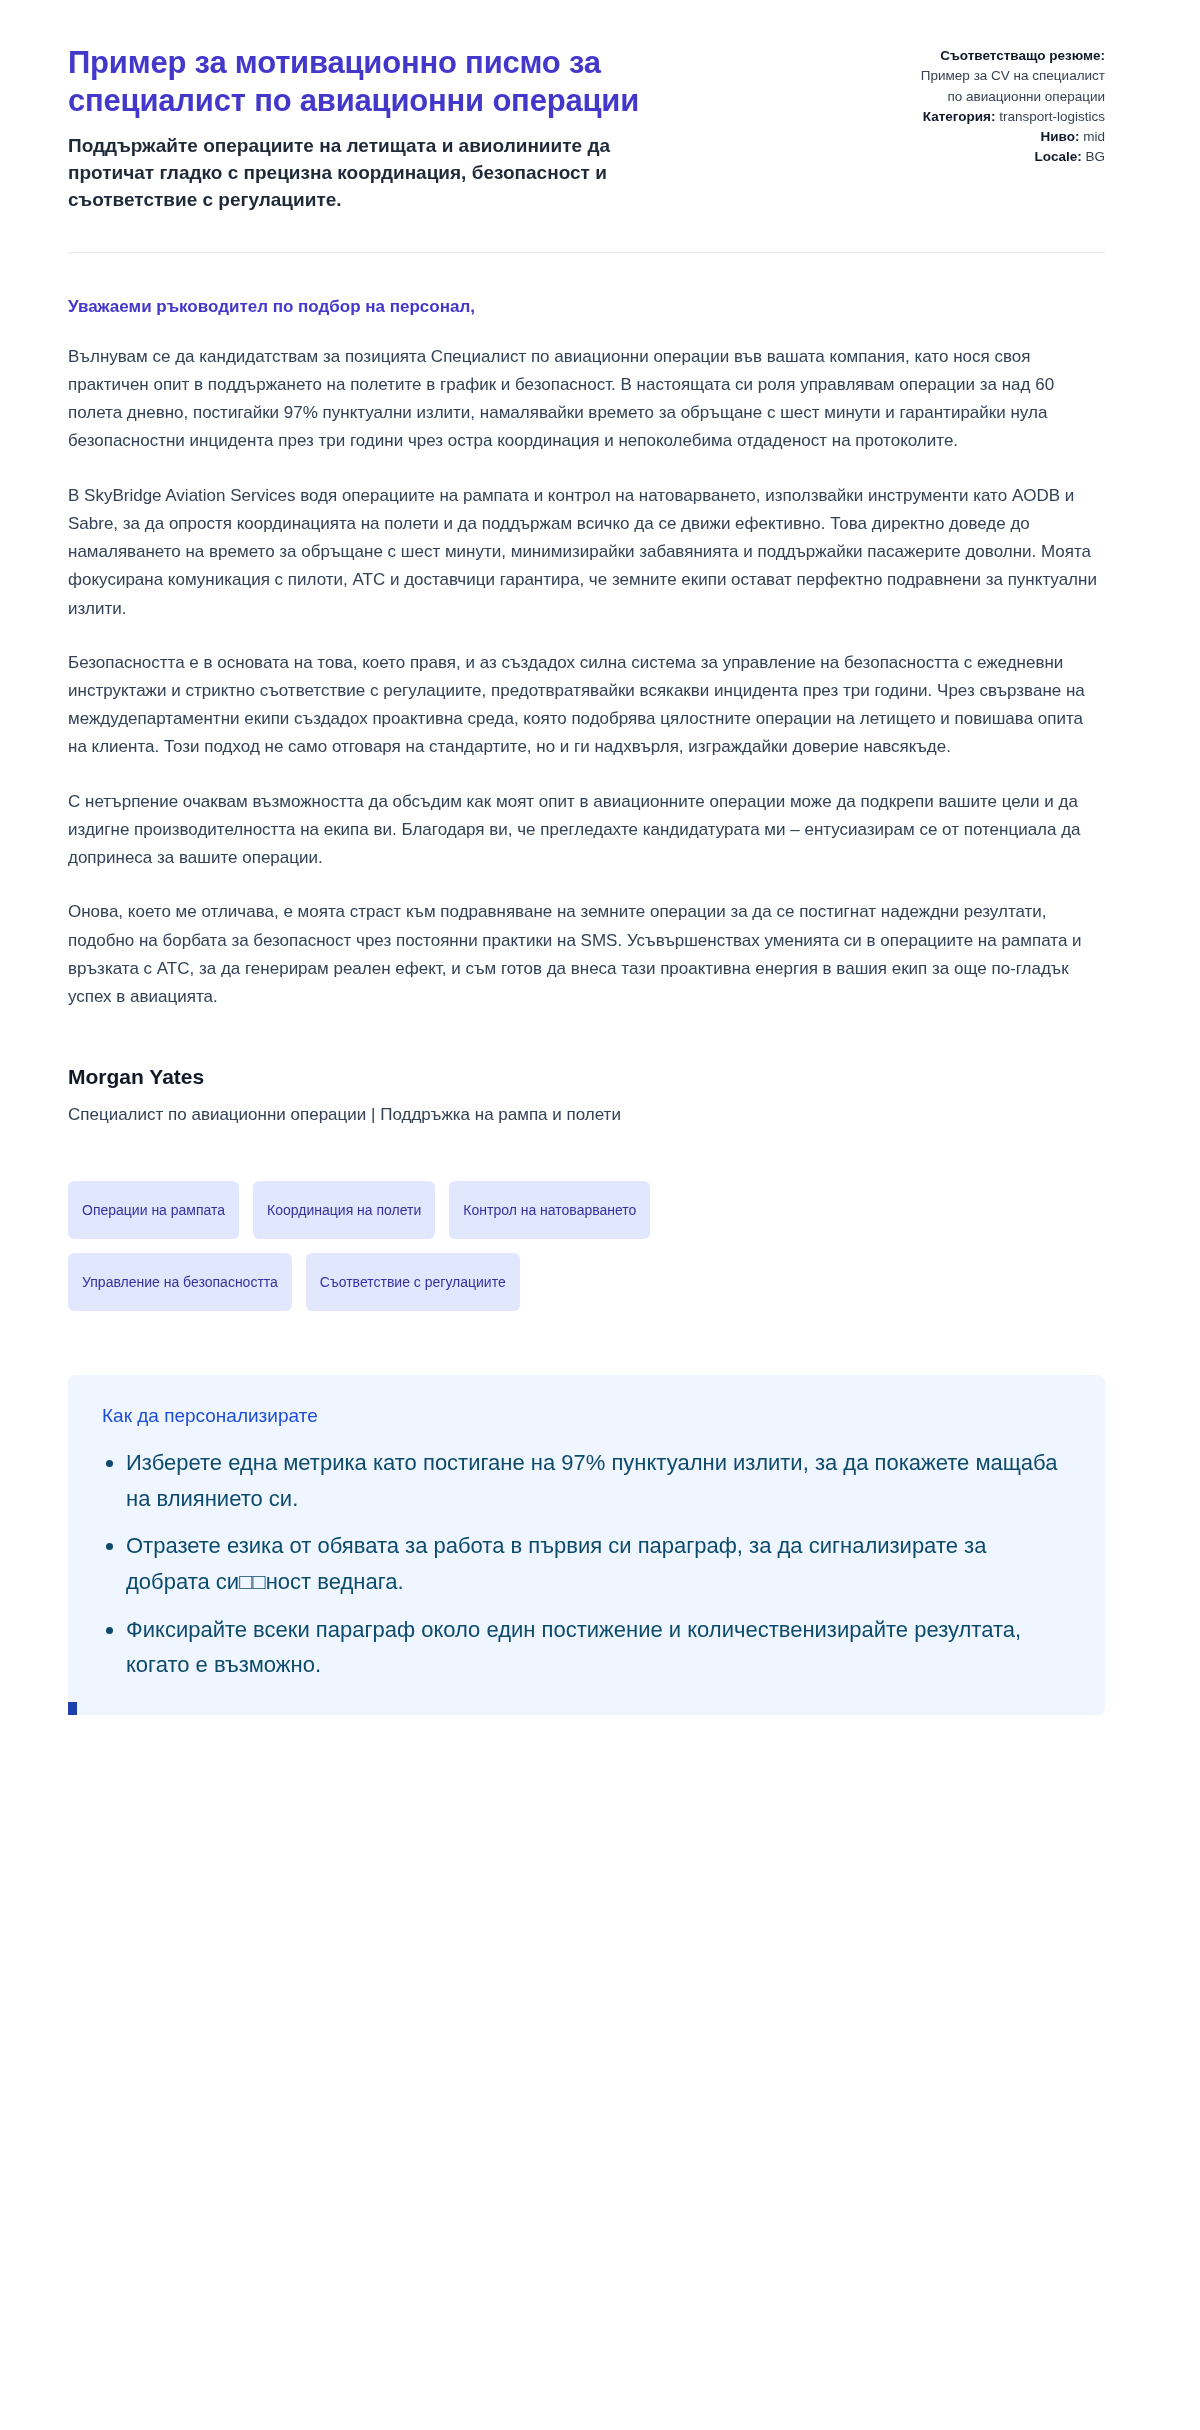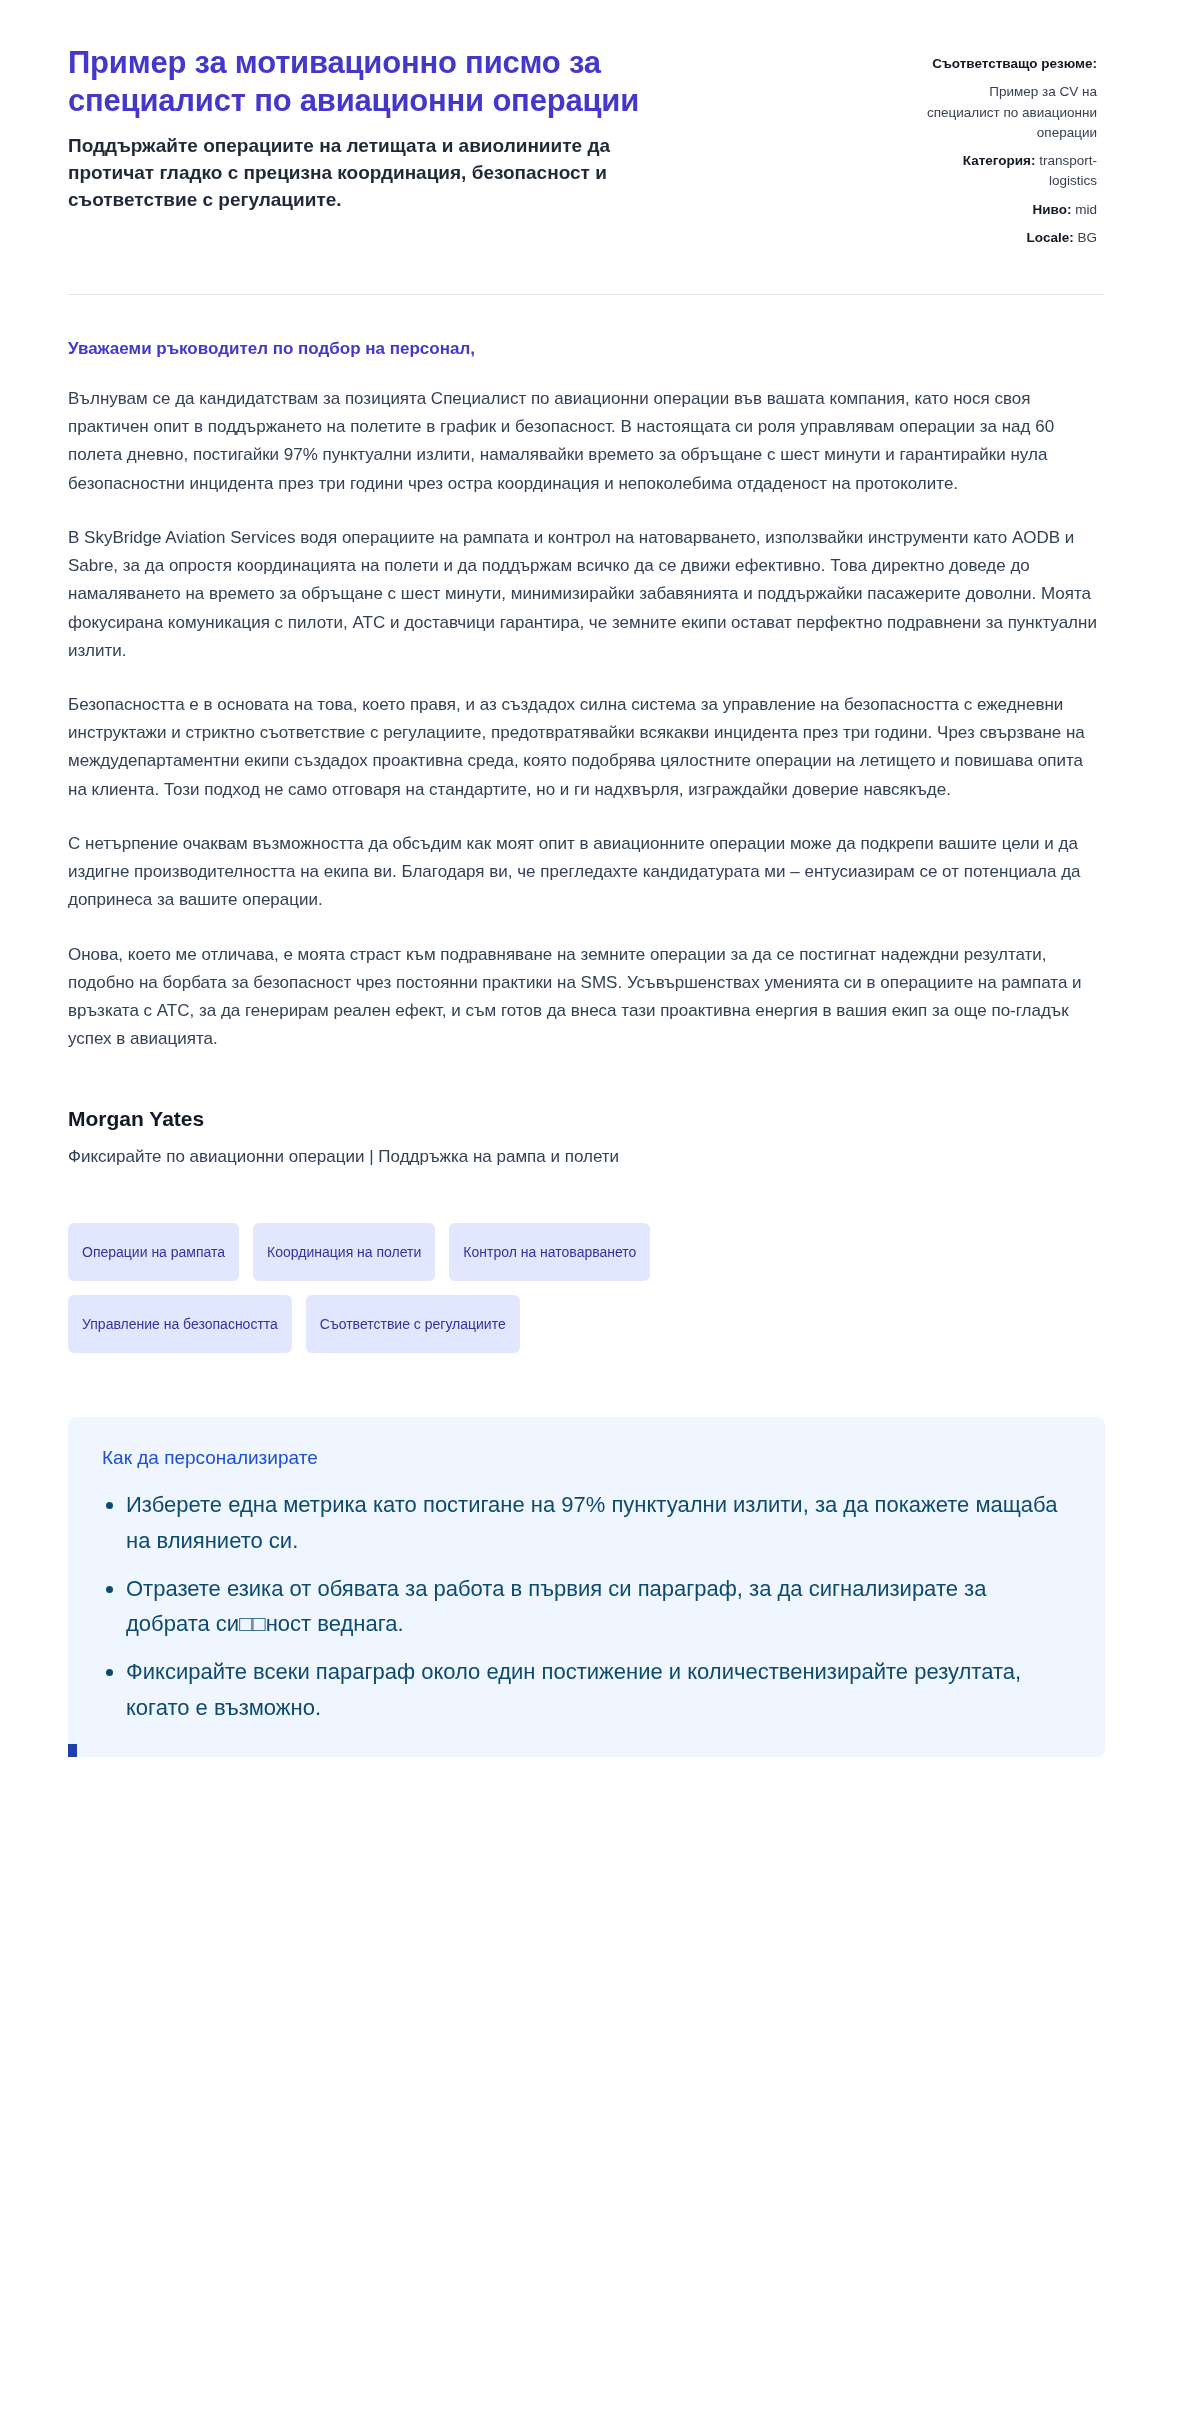--- a/index.html
+++ b/index.html
@@ -39,21 +39,21 @@
   .meta {
     flex: 0 0 auto;
     width: 188px;
     padding-top: 2px;
     text-align: right;
     font-size: 13.5px;
     line-height: 1.5;
     color: #374151;
   }
   .meta .lbl { font-weight: 700; color: #111827; }
-  .meta-row { margin: 8px; }
+  .meta-row { margin: 0; }
 
   .divider { border: none; border-top: 1px solid #e5e7eb; margin: 38px 0 0 0; }
 
   
   .salutation {
     margin: 44px 0 0 0;
     font-size: 17px;
     font-weight: 700;
     color: #4338ca;
   }
@@ -127,21 +127,21 @@
   <main>
     <p class="salutation">Уважаеми ръководител по подбор на персонал,</p>
 
     <p class="para">Вълнувам се да кандидатствам за позицията Специалист по авиационни операции във вашата компания, като нося своя практичен опит в поддържането на полетите в график и безопасност. В настоящата си роля управлявам операции за над 60 полета дневно, постигайки 97% пунктуални излити, намалявайки времето за обръщане с шест минути и гарантирайки нула безопасностни инцидента през три години чрез остра координация и непоколебима отдаденост на протоколите.</p>
     <p class="para">В SkyBridge Aviation Services водя операциите на рампата и контрол на натоварването, използвайки инструменти като AODB и Sabre, за да опростя координацията на полети и да поддържам всичко да се движи ефективно. Това директно доведе до намаляването на времето за обръщане с шест минути, минимизирайки забавянията и поддържайки пасажерите доволни. Моята фокусирана комуникация с пилоти, ATC и доставчици гарантира, че земните екипи остават перфектно подравнени за пунктуални излити.</p>
     <p class="para">Безопасността е в основата на това, което правя, и аз създадох силна система за управление на безопасността с ежедневни инструктажи и стриктно съответствие с регулациите, предотвратявайки всякакви инцидента през три години. Чрез свързване на междудепартаментни екипи създадох проактивна среда, която подобрява цялостните операции на летището и повишава опита на клиента. Този подход не само отговаря на стандартите, но и ги надхвърля, изграждайки доверие навсякъде.</p>
     <p class="para">С нетърпение очаквам възможността да обсъдим как моят опит в авиационните операции може да подкрепи вашите цели и да издигне производителността на екипа ви. Благодаря ви, че прегледахте кандидатурата ми – ентусиазирам се от потенциала да допринеса за вашите операции.</p>
     <p class="para">Онова, което ме отличава, е моята страст към подравняване на земните операции за да се постигнат надеждни резултати, подобно на борбата за безопасност чрез постоянни практики на SMS. Усъвършенствах уменията си в операциите на рампата и връзката с ATC, за да генерирам реален ефект, и съм готов да внеса тази проактивна енергия в вашия екип за още по-гладък успех в авиацията.</p>
 
     <p class="sig-name">Morgan Yates</p>
-    <p class="sig-role">Фиксирайте по авиационни операции | Поддръжка на рампа и полети</p>
+    <p class="sig-role">Специалист по авиационни операции | Поддръжка на рампа и полети</p>
 
     <div class="tags">
       <div class="tags-row">
         <span class="tag">Операции на рампата</span>
         <span class="tag">Координация на полети</span>
         <span class="tag">Контрол на натоварването</span>
       </div>
       <div class="tags-row">
         <span class="tag">Управление на безопасността</span>
         <span class="tag">Съответствие с регулациите</span>

